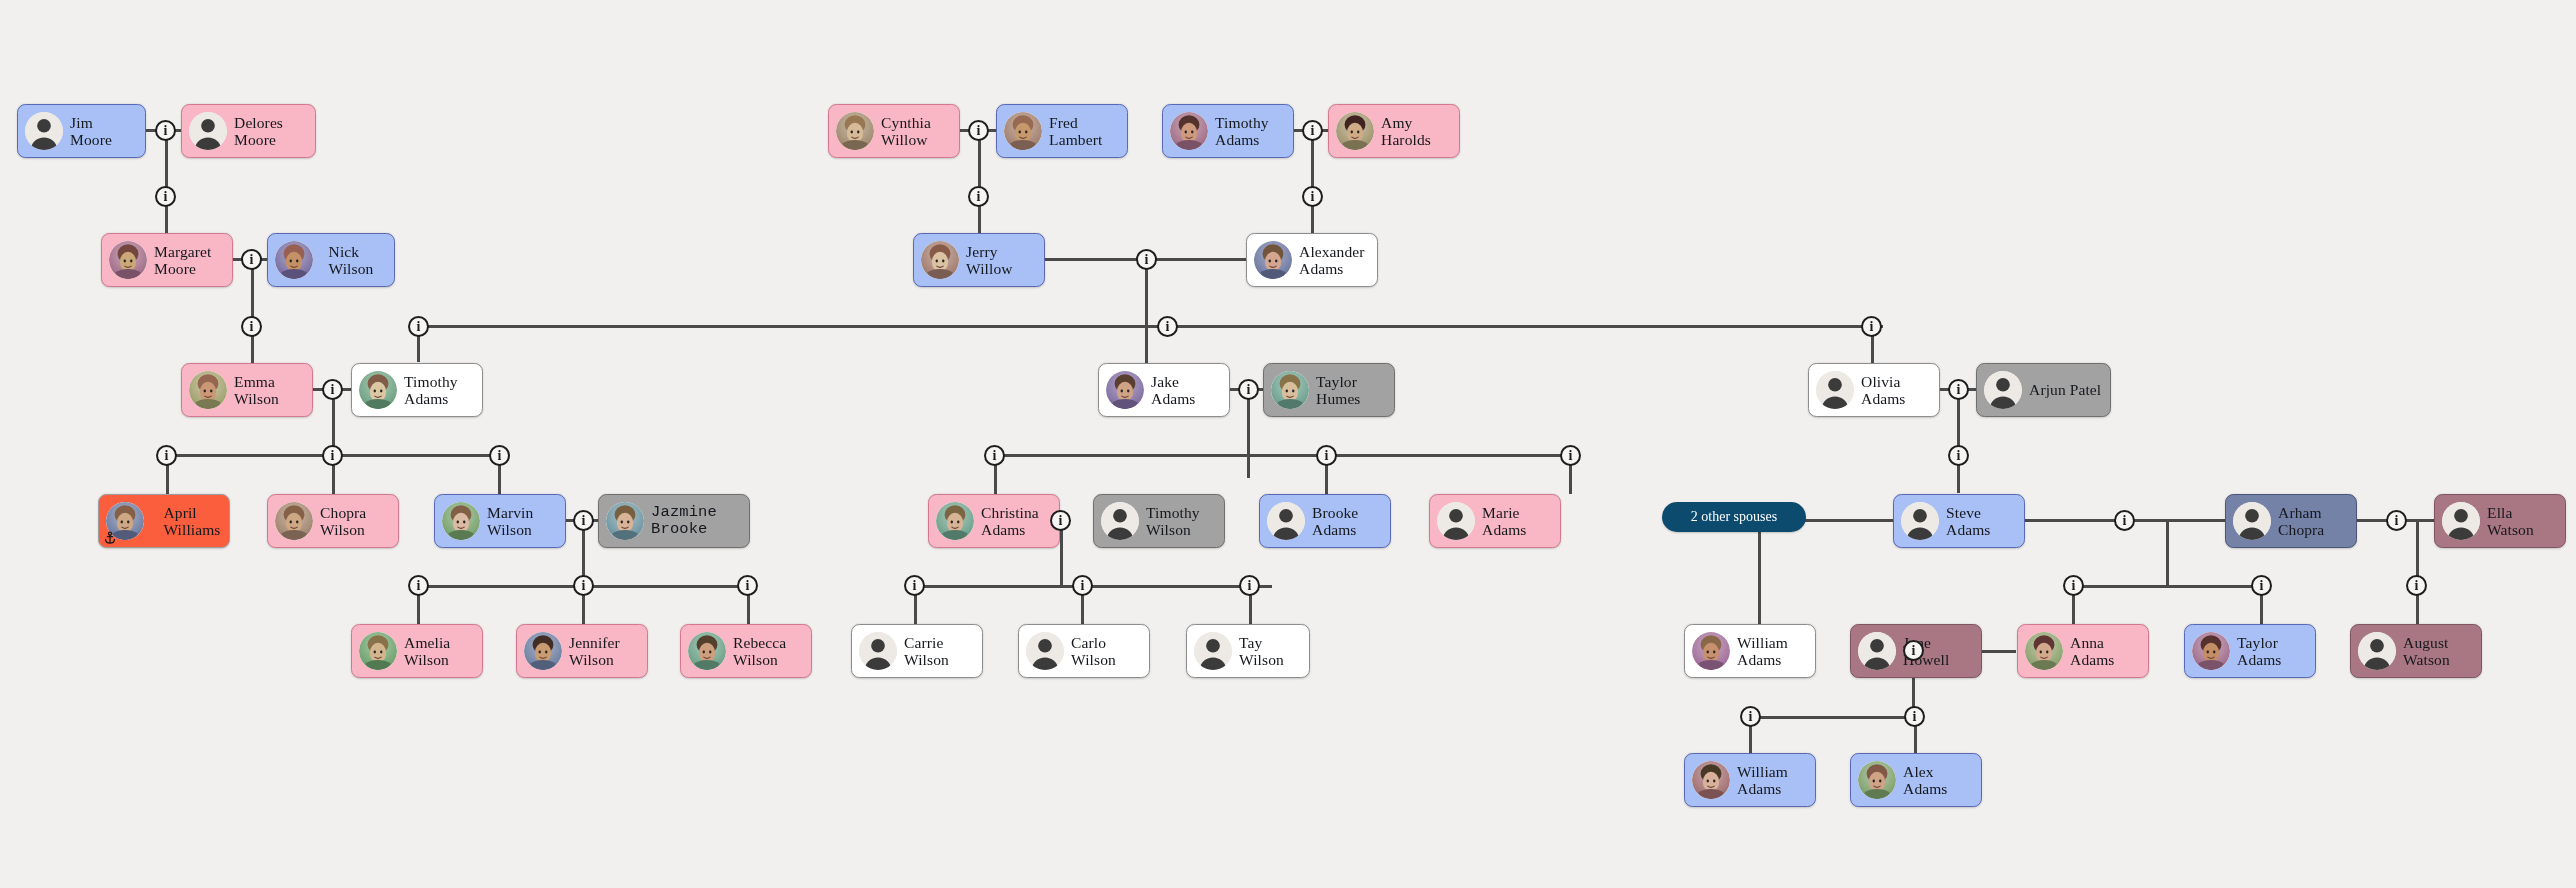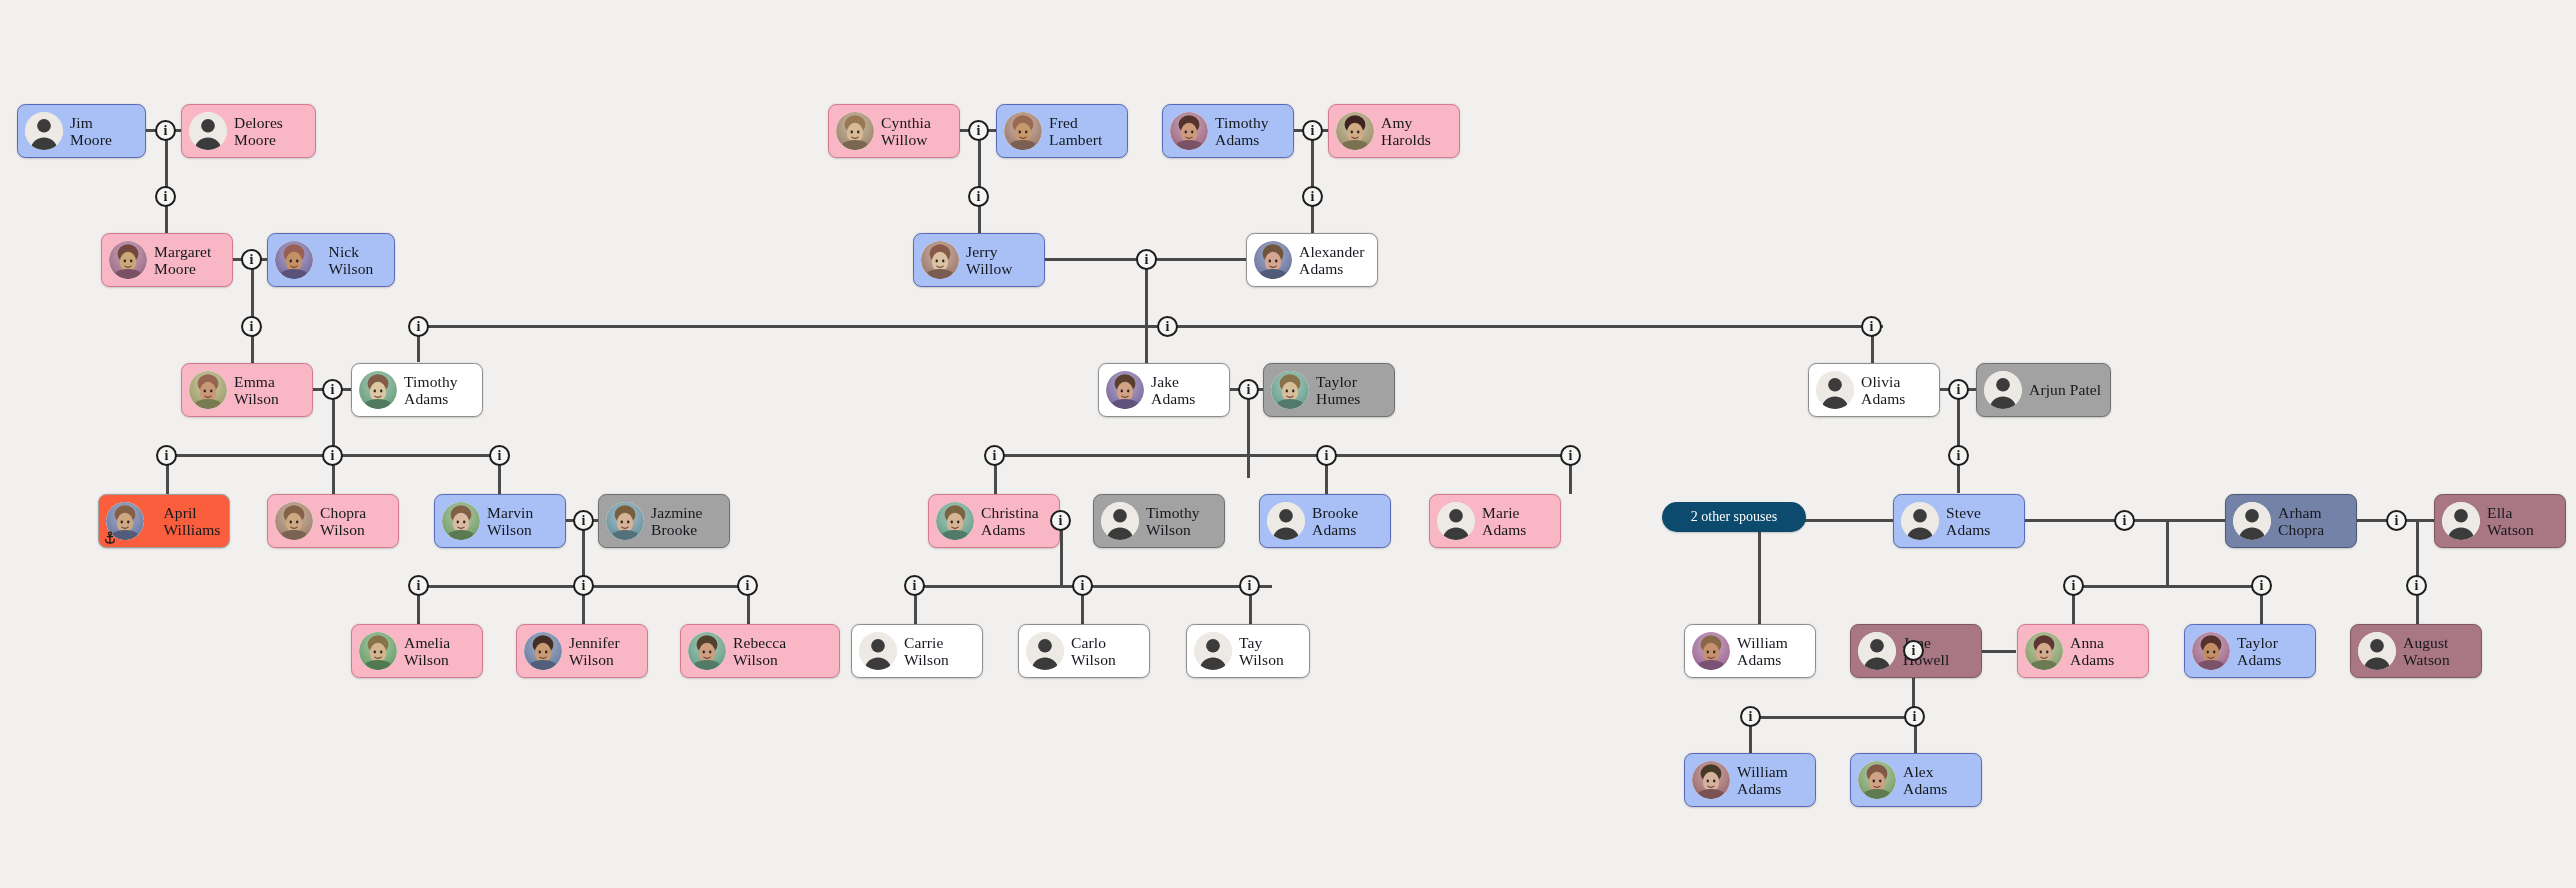--- a/index.html
+++ b/index.html
@@ -460,21 +460,21 @@
           <path d="M9.2 12.5c1.5-5 6-7.6 10.8-7.6s9.3 2.6 10.8 7.6c-2.4-2.3-6.2-3.3-10.8-3.3S11.6 10.2 9.2 12.5z" fill="hsl(27,30%,39%)"></path>
           <ellipse cx="16.6" cy="21" rx="1.25" ry="1.5" fill="#2b2320"></ellipse>
           <ellipse cx="23.4" cy="21" rx="1.25" ry="1.5" fill="#2b2320"></ellipse>
           <path d="M16.6 26.4c1.9 1.5 4.9 1.5 6.8 0" stroke="#6d4338" stroke-width="1.1" fill="none" stroke-linecap="round"></path>
           <path d="M20 40c-6.4 0-11.4-2.8-13.3-6.6C9.3 31 14 29.4 20 29.4s10.7 1.6 13.3 4c-1.9 3.8-6.9 6.6-13.3 6.6z" fill="hsl(107,20%,40%)"></path>
         </svg>
       </span>
       <span class="nm">Marvin
 Wilson</span>
     </div>
-    <div class="card c-gray" style="left: 598px; top: 494px; width: 132px;">
+    <div class="card c-gray" style="left: 598px; top: 494px; width: 152px; font-family: Liberation Mono, monospace;">
       <span class="avatar">
         <svg viewBox="0 0 40 40" xmlns="http://www.w3.org/2000/svg">
           <defs>
             <radialGradient id="g2647432" cx="50%" cy="35%" r="75%">
               <stop offset="0%" stop-color="hsl(194,26%,74%)"></stop>
               <stop offset="100%" stop-color="hsl(194,22%,48%)"></stop>
             </radialGradient>
           </defs>
           <circle cx="20" cy="20" r="20" fill="url(#g2647432)"></circle>
           <ellipse cx="20" cy="13.5" rx="11" ry="10" fill="hsl(34,30%,36%)"></ellipse>
@@ -526,21 +526,21 @@
           <path d="M9.2 12.5c1.5-5 6-7.6 10.8-7.6s9.3 2.6 10.8 7.6c-2.4-2.3-6.2-3.3-10.8-3.3S11.6 10.2 9.2 12.5z" fill="hsl(20,30%,20%)"></path>
           <ellipse cx="16.6" cy="21" rx="1.25" ry="1.5" fill="#2b2320"></ellipse>
           <ellipse cx="23.4" cy="21" rx="1.25" ry="1.5" fill="#2b2320"></ellipse>
           <path d="M16.6 26.4c1.9 1.5 4.9 1.5 6.8 0" stroke="#6d4338" stroke-width="1.1" fill="none" stroke-linecap="round"></path>
           <path d="M20 40c-6.4 0-11.4-2.8-13.3-6.6C9.3 31 14 29.4 20 29.4s10.7 1.6 13.3 4c-1.9 3.8-6.9 6.6-13.3 6.6z" fill="hsl(220,20%,40%)"></path>
         </svg>
       </span>
       <span class="nm">Jennifer
 Wilson</span>
     </div>
-    <div class="card c-female" style="left: 680px; top: 624px; width: 160px;">
+    <div class="card c-female" style="left: 680px; top: 624px; width: 132px;">
       <span class="avatar">
         <svg viewBox="0 0 40 40" xmlns="http://www.w3.org/2000/svg">
           <defs>
             <radialGradient id="g6495135" cx="50%" cy="35%" r="75%">
               <stop offset="0%" stop-color="hsl(151,26%,74%)"></stop>
               <stop offset="100%" stop-color="hsl(151,22%,48%)"></stop>
             </radialGradient>
           </defs>
           <circle cx="20" cy="20" r="20" fill="url(#g6495135)"></circle>
           <ellipse cx="20" cy="13.5" rx="11" ry="10" fill="hsl(31,30%,25%)"></ellipse>

